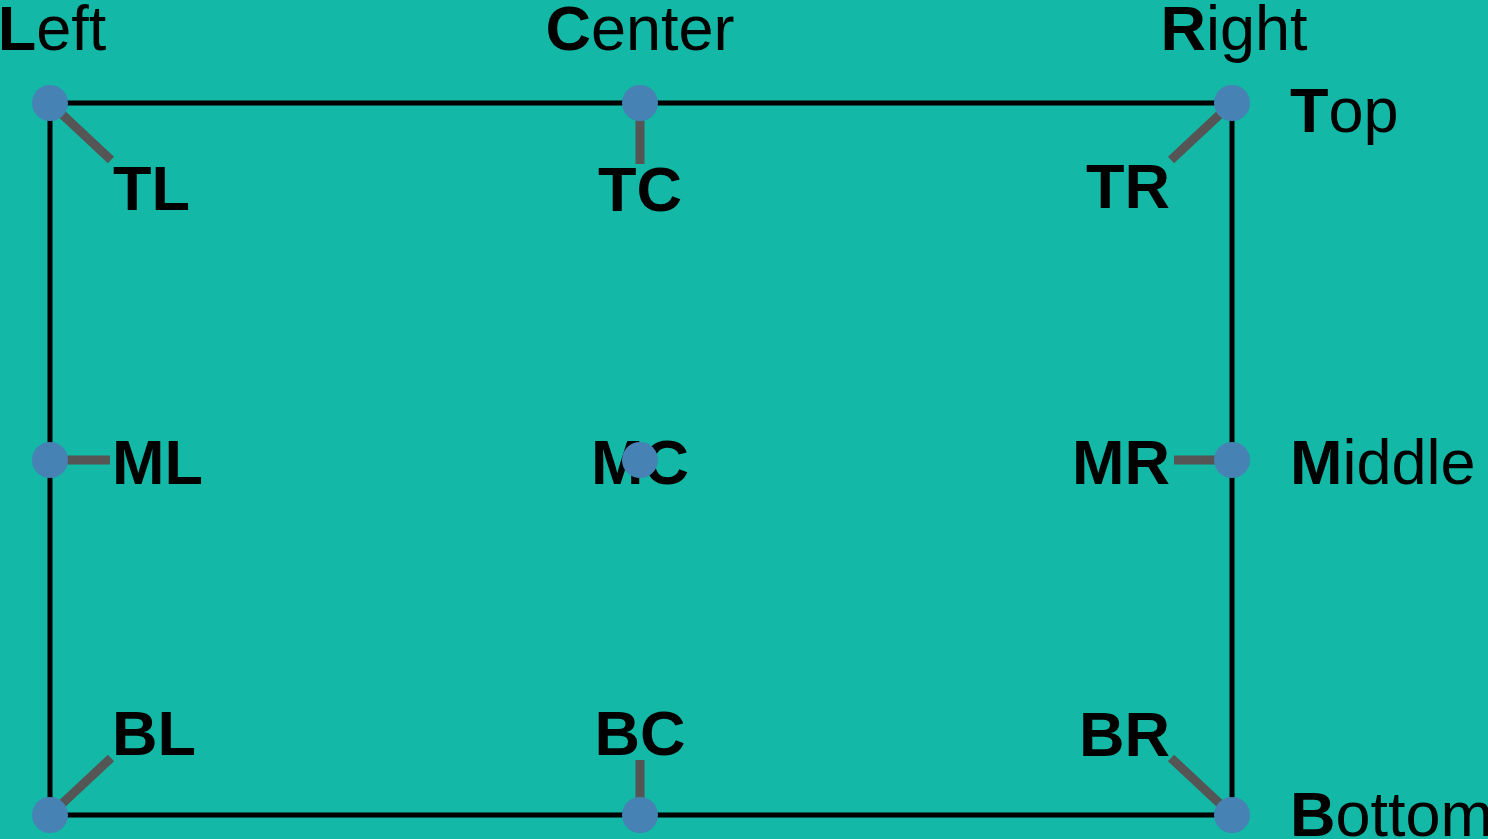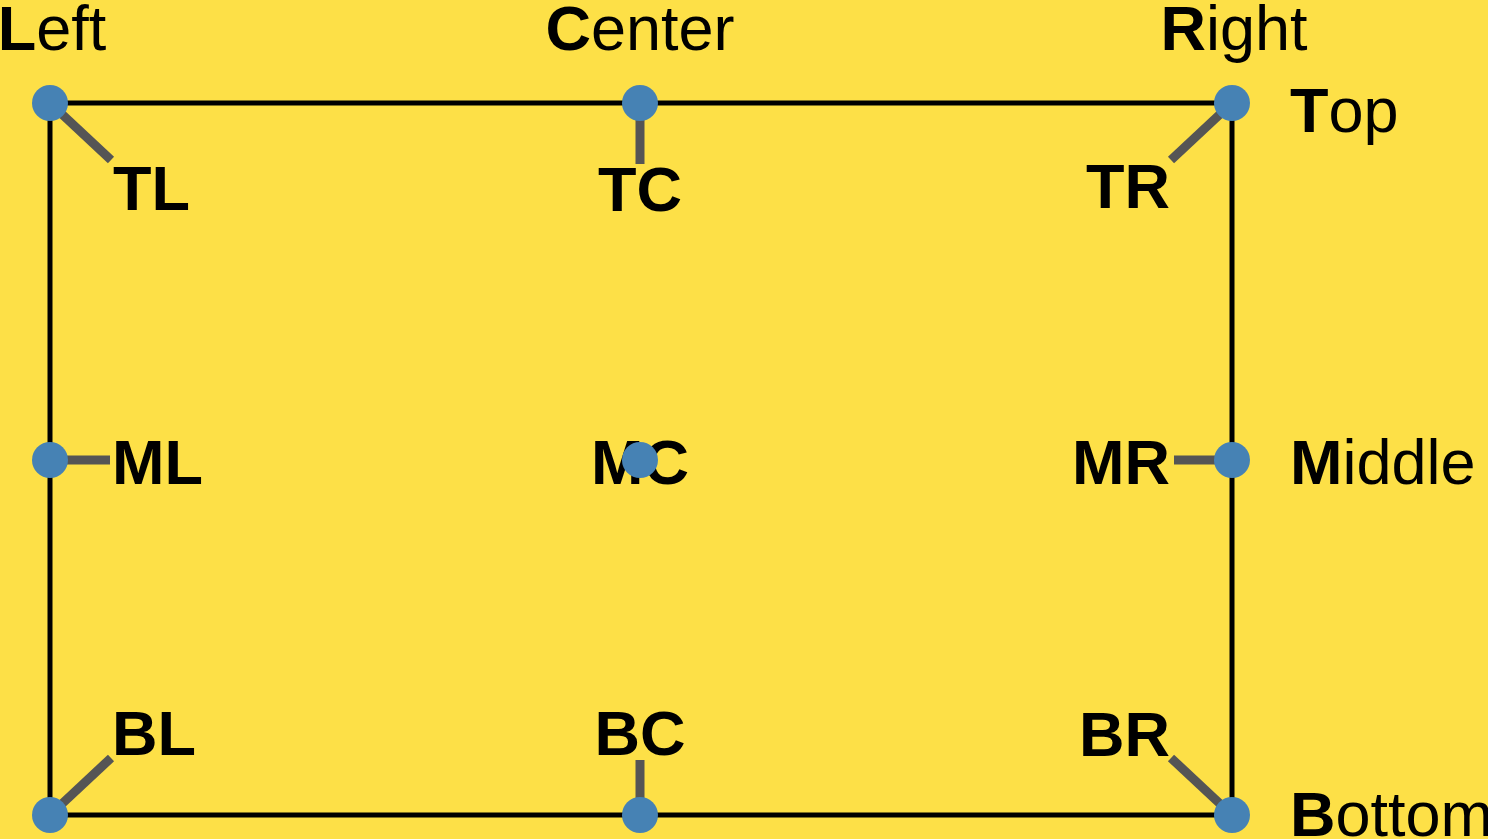--- a/index.html
+++ b/index.html
@@ -4,21 +4,21 @@
 <style>
   html, body {
     margin: 0;
     padding: 0;
     background: #ffffff;
   }
   .stage {
     position: relative;
     width: 1488px;
     height: 839px;
-    background: #fde047;
+    background: #14b8a6;
     overflow: hidden;
   }
   svg {
     display: block;
     width: 1488px;
     height: 839px;
   }
   text {
     font-family: "Liberation Sans", "DejaVu Sans", sans-serif;
     font-size: 63px;

